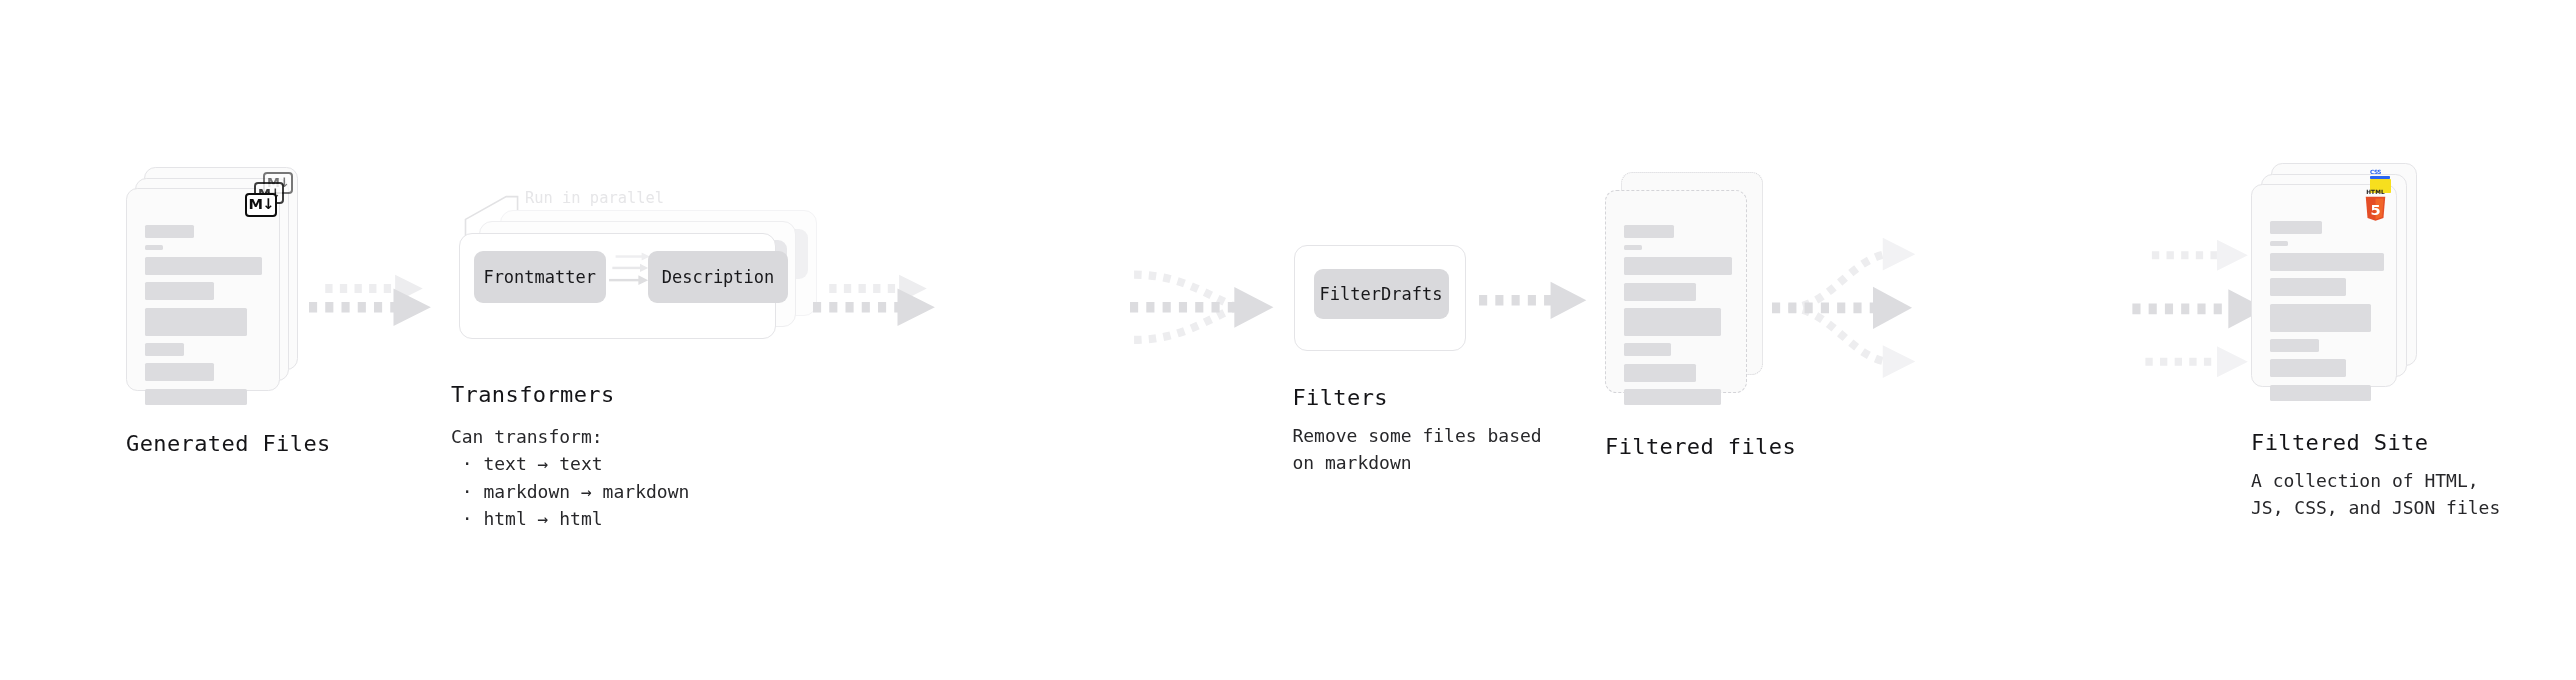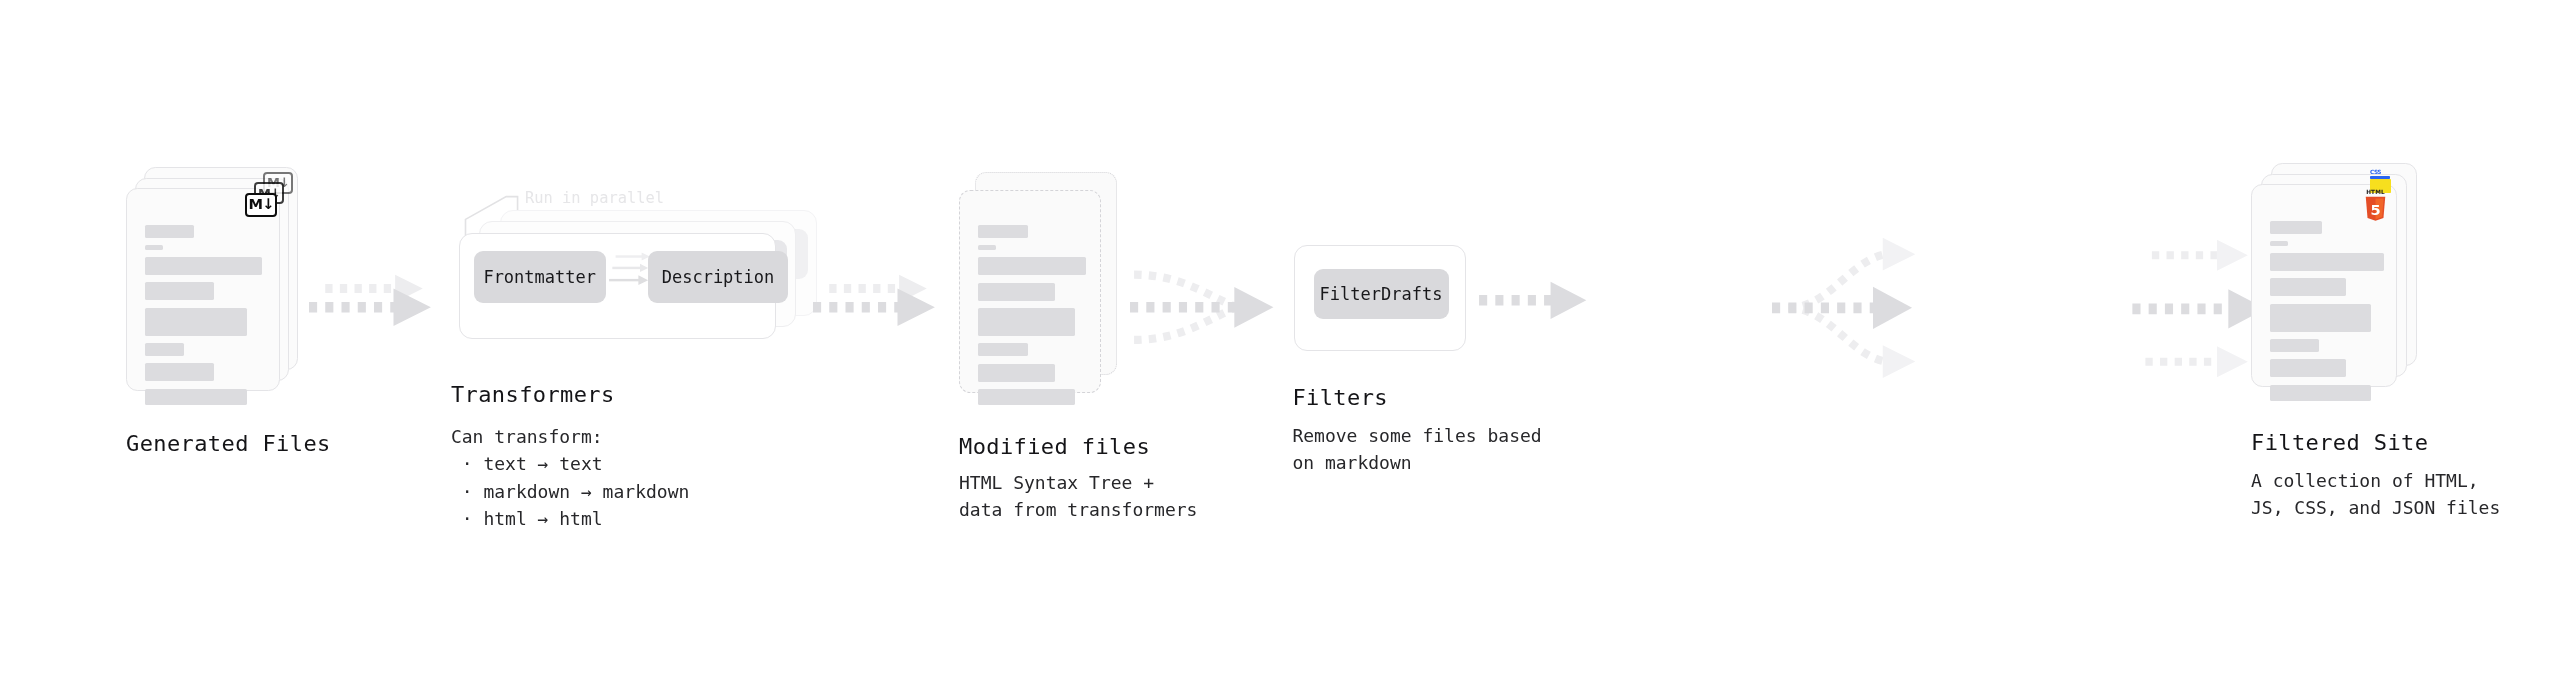--- a/index.html
+++ b/index.html
@@ -154,63 +154,61 @@
     <g>
       <line x1="20" y1="25" x2="112" y2="25" stroke="#ededef" stroke-width="11" stroke-dasharray="9 9"></line>
       <polygon points="106,8 140,25 106,42" fill="#ededef"></polygon>
     </g>
     <g>
       <line x1="0" y1="48" x2="110" y2="48" stroke="#dcdcdf" stroke-width="13" stroke-dasharray="10 10"></line>
       <polygon points="104,25 150,48 104,71" fill="#dcdcdf"></polygon>
     </g>
   </svg>
 
-  <div class="node" style="left:959px;top:172px;">
+
+  <svg width="163" height="106" style="left:1130px;top:260px;" viewBox="0 0 200 130">
+    <path d="M5,18 C60,18 90,40 130,58" fill="none" stroke="#ededef" stroke-width="10" stroke-dasharray="9 9"></path>
+    <path d="M5,98 C60,98 90,76 130,58" fill="none" stroke="#ededef" stroke-width="10" stroke-dasharray="9 9"></path>
+    <line x1="0" y1="58" x2="130" y2="58" stroke="#dcdcdf" stroke-width="13" stroke-dasharray="10 10"></line>
+    <polygon points="128,33 176,58 128,83" fill="#dcdcdf"></polygon>
+  </svg>
+
+  <div class="node" style="left:1294px;top:245px;">
+    <div style="position:relative;width:175px;height:114px;">
+      <div class="pbox" style="left:0px;top:0px;width:172px;height:106px;"></div>
+      <div class="pill" style="left:19.5px;top:24.4px;width:135px;height:50px;">FilterDrafts</div>
+    </div>
+    <div class="title" style="left:-1.6px;top:140px;">Filters</div>
+    <div class="sub" style="left:-1.6px;top:177px;">Remove some files based
+on markdown</div>
+  </div>
+
+  <svg width="122" height="65" style="left:1479px;top:280px;" viewBox="0 0 150 80">
+    <line x1="0" y1="25" x2="92" y2="25" stroke="#dcdcdf" stroke-width="13" stroke-dasharray="10 10"></line>
+    <polygon points="88,2 132,25 88,48" fill="#dcdcdf"></polygon>
+  </svg>
+
+  <div class="node" style="left:1605px;top:172px;">
     <div class="cardstack" style="width:175px;height:244px;">
       <div class="card dotted back" style="left:16.3px;top:0px;width:142px;height:203px;"></div>
       <div class="card dashed front" style="left:0px;top:18px;width:142px;height:203px;">
         <div class="lines">
           <div class="ln" style="width:50px;height:13px;margin-top:13px;"></div>
           <div class="ln" style="width:18px;height:4.9px;"></div>
           <div class="ln" style="width:108px;height:18px;margin-top:6.5px;"></div>
-          <div class="ln" style="width:77px;height:18px;"></div>
+          <div class="ln" style="width:72px;height:18px;"></div>
           <div class="ln" style="width:97px;height:28px;"></div>
-          <div class="ln" style="width:50px;height:13px;"></div>
-          <div class="ln" style="width:77px;height:18px;"></div>
+          <div class="ln" style="width:47px;height:13px;"></div>
+          <div class="ln" style="width:72px;height:18px;"></div>
           <div class="ln" style="width:97px;height:16.3px;"></div>
         </div>
       </div>
     </div>
-    <div class="title" style="left:0px;top:262px;">Modified files</div>
-    <div class="sub" style="left:0px;top:297px;">HTML Syntax Tree +
-data from transformers</div>
-  </div>
-
-  <svg width="163" height="106" style="left:1130px;top:260px;" viewBox="0 0 200 130">
-    <path d="M5,18 C60,18 90,40 130,58" fill="none" stroke="#ededef" stroke-width="10" stroke-dasharray="9 9"></path>
-    <path d="M5,98 C60,98 90,76 130,58" fill="none" stroke="#ededef" stroke-width="10" stroke-dasharray="9 9"></path>
-    <line x1="0" y1="58" x2="130" y2="58" stroke="#dcdcdf" stroke-width="13" stroke-dasharray="10 10"></line>
-    <polygon points="128,33 176,58 128,83" fill="#dcdcdf"></polygon>
-  </svg>
-
-  <div class="node" style="left:1294px;top:245px;">
-    <div style="position:relative;width:175px;height:114px;">
-      <div class="pbox" style="left:0px;top:0px;width:172px;height:106px;"></div>
-      <div class="pill" style="left:19.5px;top:24.4px;width:135px;height:50px;">FilterDrafts</div>
-    </div>
-    <div class="title" style="left:-1.6px;top:140px;">Filters</div>
-    <div class="sub" style="left:-1.6px;top:177px;">Remove some files based
-on markdown</div>
-  </div>
-
-  <svg width="122" height="65" style="left:1479px;top:280px;" viewBox="0 0 150 80">
-    <line x1="0" y1="25" x2="92" y2="25" stroke="#dcdcdf" stroke-width="13" stroke-dasharray="10 10"></line>
-    <polygon points="88,2 132,25 88,48" fill="#dcdcdf"></polygon>
-  </svg>
-
+    <div class="title" style="left:0px;top:262px;">Filtered files</div>
+  </div>
 
   <svg width="171" height="163" style="left:1772px;top:228px;" viewBox="0 0 210 200">
     <path d="M20,98 C70,98 95,40 140,32" fill="none" stroke="#ededef" stroke-width="10" stroke-dasharray="9 9"></path>
     <polygon points="136,12 176,32 136,52" fill="#f2f2f4"></polygon>
     <path d="M20,98 C70,98 95,156 140,164" fill="none" stroke="#ededef" stroke-width="10" stroke-dasharray="9 9"></path>
     <polygon points="136,144 176,164 136,184" fill="#f2f2f4"></polygon>
     <line x1="0" y1="98" x2="128" y2="98" stroke="#dcdcdf" stroke-width="13" stroke-dasharray="10 10"></line>
     <polygon points="124,72 172,98 124,124" fill="#dcdcdf"></polygon>
   </svg>
 

